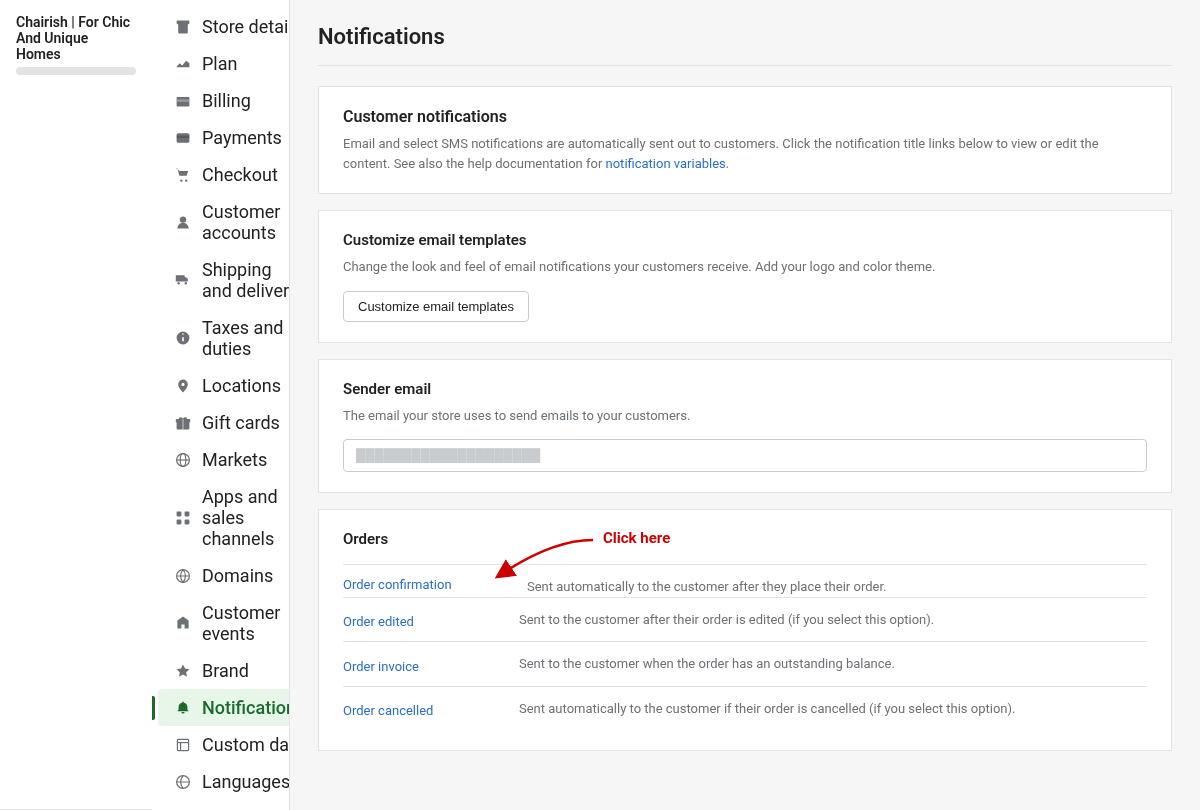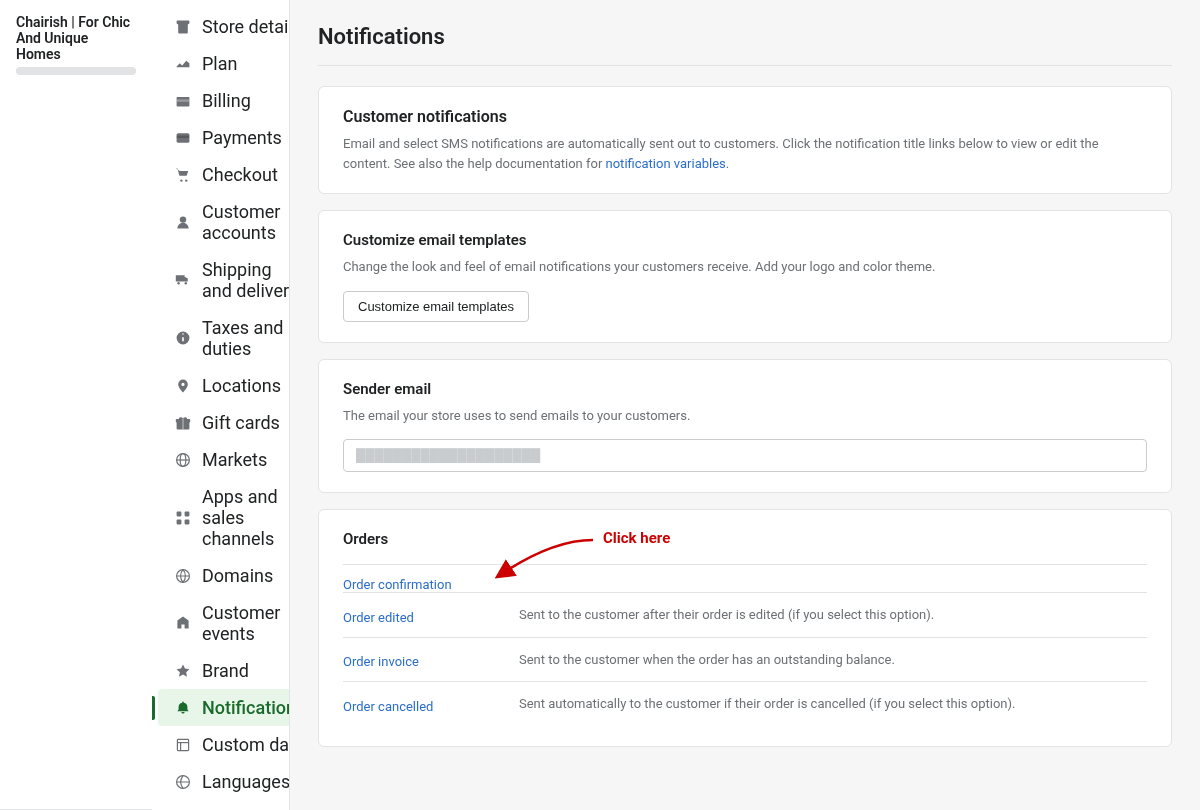--- a/index.html
+++ b/index.html
@@ -85,21 +85,21 @@
       font-weight: 600;
       color: #202223;
       margin-bottom: 16px;
     }
     .divider { border: none; border-top: 1px solid #e1e3e5; margin: 0 0 20px; }
 
     
     .card {
       background: #fff;
       border: 1px solid #e1e3e5;
-      border-radius: 6px;
+      border-radius: 0;
       padding: 20px 24px;
       margin-bottom: 16px;
     }
     .card-title {
       font-size: 15px;
       font-weight: 600;
       color: #202223;
       margin-bottom: 8px;
     }
     .card-desc {
@@ -388,20 +388,21 @@
           <span style="position: absolute; top: -36px; left: 260px; color: rgb(204, 0, 0); font-weight: 700; font-size: 15px;">Click here</span>
           <svg width="130" height="50" style="position: absolute; top: -30px; left: 130px; pointer-events: none;">
             <defs>
               <marker id="arrowhead" markerWidth="8" markerHeight="8" refX="4" refY="4" orient="auto">
                 <polygon points="0 0, 8 4, 0 8" fill="#cc0000"></polygon>
               </marker>
             </defs>
             <path d="M 120 5 Q 80 5 30 38" stroke="#cc0000" stroke-width="2.5" fill="none" marker-end="url(#arrowhead)"></path>
           </svg>
           <a href="#" class="order-link">Order confirmation</a>
+          <span class="order-desc">Sent automatically to the customer after they place their order.</span>
         </div>
         <div class="order-row">
           <a href="#" class="order-link">Order edited</a>
           <span class="order-desc">Sent to the customer after their order is edited (if you select this option).</span>
         </div>
         <div class="order-row">
           <a href="#" class="order-link">Order invoice</a>
           <span class="order-desc">Sent to the customer when the order has an outstanding balance.</span>
         </div>
         <div class="order-row">

